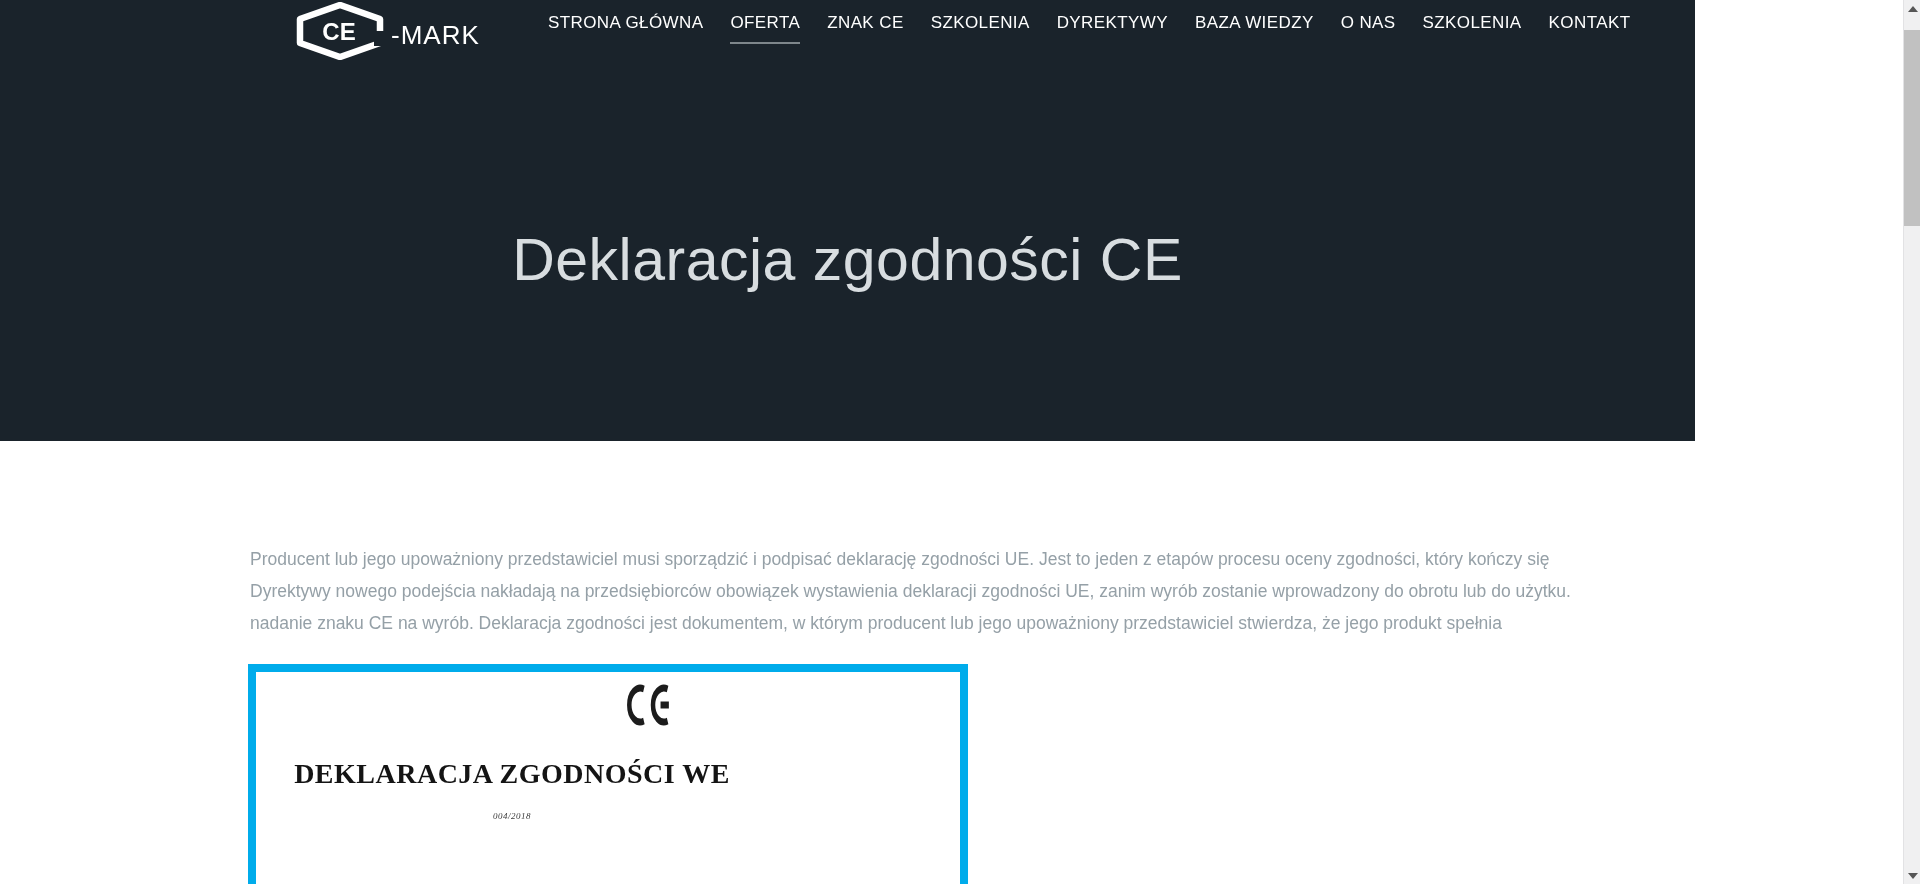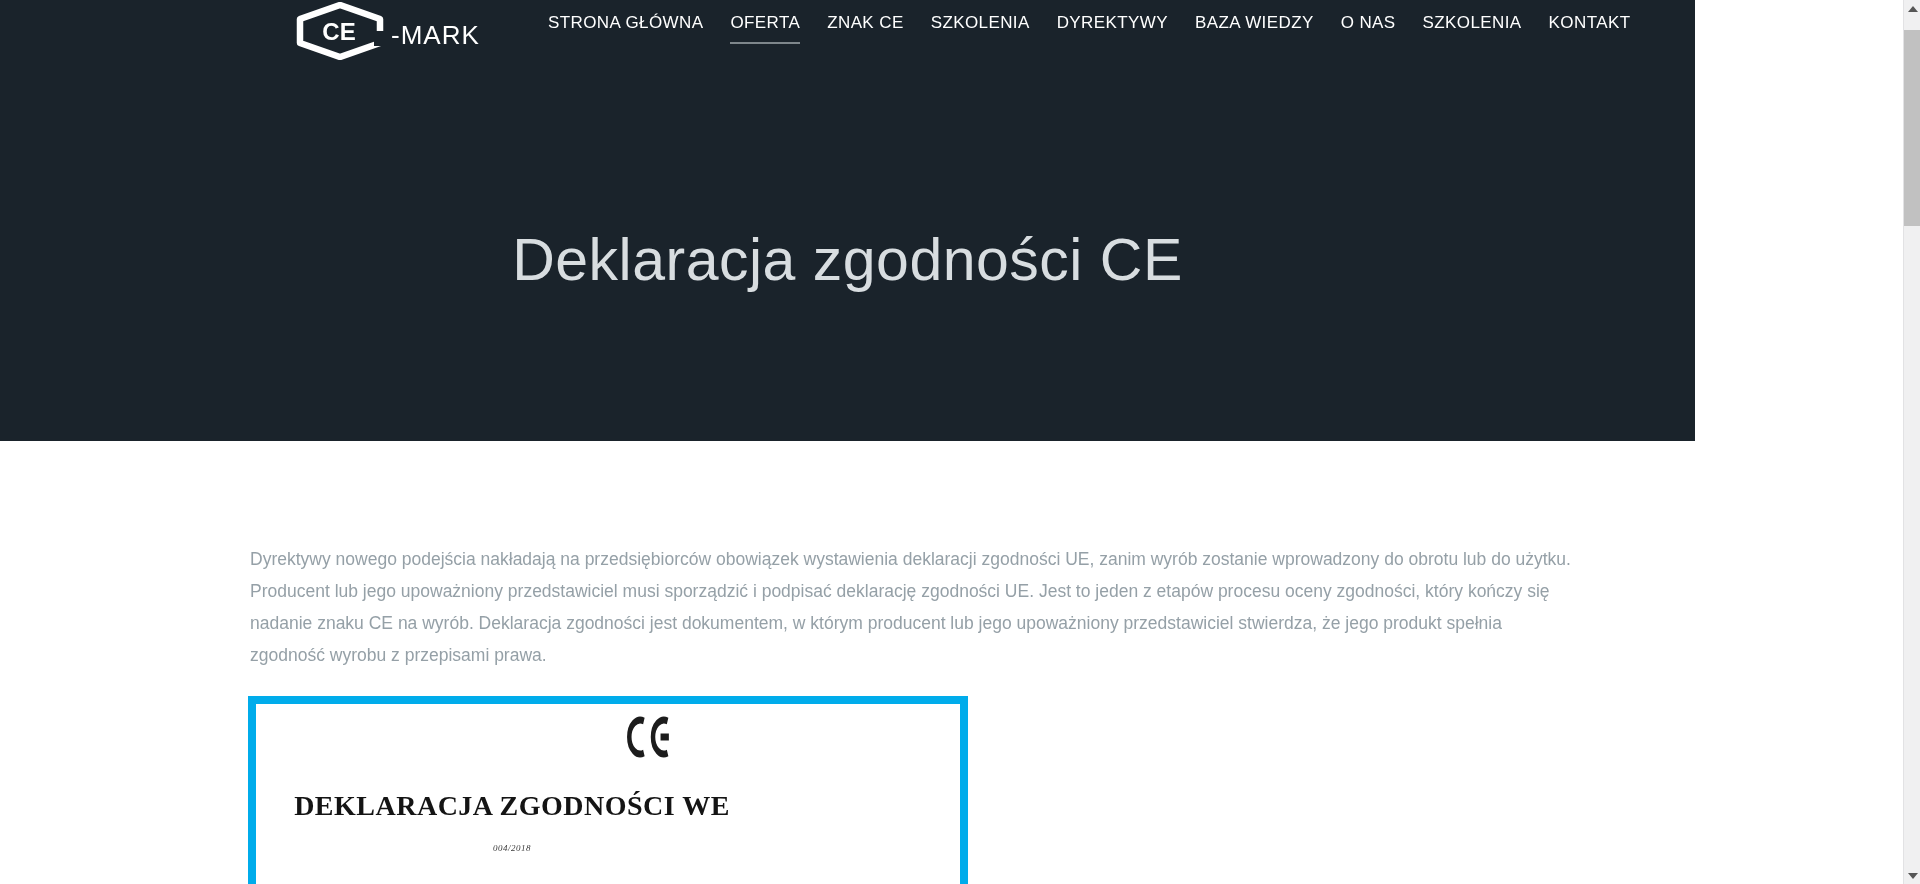--- a/index.html
+++ b/index.html
@@ -191,24 +191,23 @@
         </nav>
 
     </header>
 
     <h1 class="hero-title">Deklaracja zgodności CE</h1>
   </section>
 
   <main class="content">
 
     <div class="intro" id="intro-paragraph">
+        <div class="intro-line">Producent lub jego upoważniony przedstawiciel musi sporządzić i podpisać deklarację zgodności UE. Jest to jeden z etapów procesu oceny zgodności, który kończy się</div>
         <div class="intro-line">Dyrektywy nowego podejścia nakładają na przedsiębiorców obowiązek wystawienia deklaracji zgodności UE, zanim wyrób zostanie wprowadzony do obrotu lub do użytku.</div>
-        <div class="intro-line">Producent lub jego upoważniony przedstawiciel musi sporządzić i podpisać deklarację zgodności UE. Jest to jeden z etapów procesu oceny zgodności, który kończy się</div>
         <div class="intro-line">nadanie znaku CE na wyrób. Deklaracja zgodności jest dokumentem, w którym producent lub jego upoważniony przedstawiciel stwierdza, że jego produkt spełnia</div>
-        <div class="intro-line">zgodność wyrobu z przepisami prawa.</div>
       </div>
 
     <figure class="doc-preview">
       <div class="doc-ce-mark">
         <svg width="50" height="44" viewBox="0 0 78 44" preserveAspectRatio="none" aria-hidden="true">
           <path d="M 31,6 A 17 17 0 1 0 31,38" fill="none" stroke="#1c1c1c" stroke-width="7"></path>
           <path d="M 68,6 A 17 17 0 1 0 68,38" fill="none" stroke="#1c1c1c" stroke-width="7"></path>
           <path d="M 57,22 H 70" fill="none" stroke="#1c1c1c" stroke-width="7"></path>
         </svg>
       </div>

